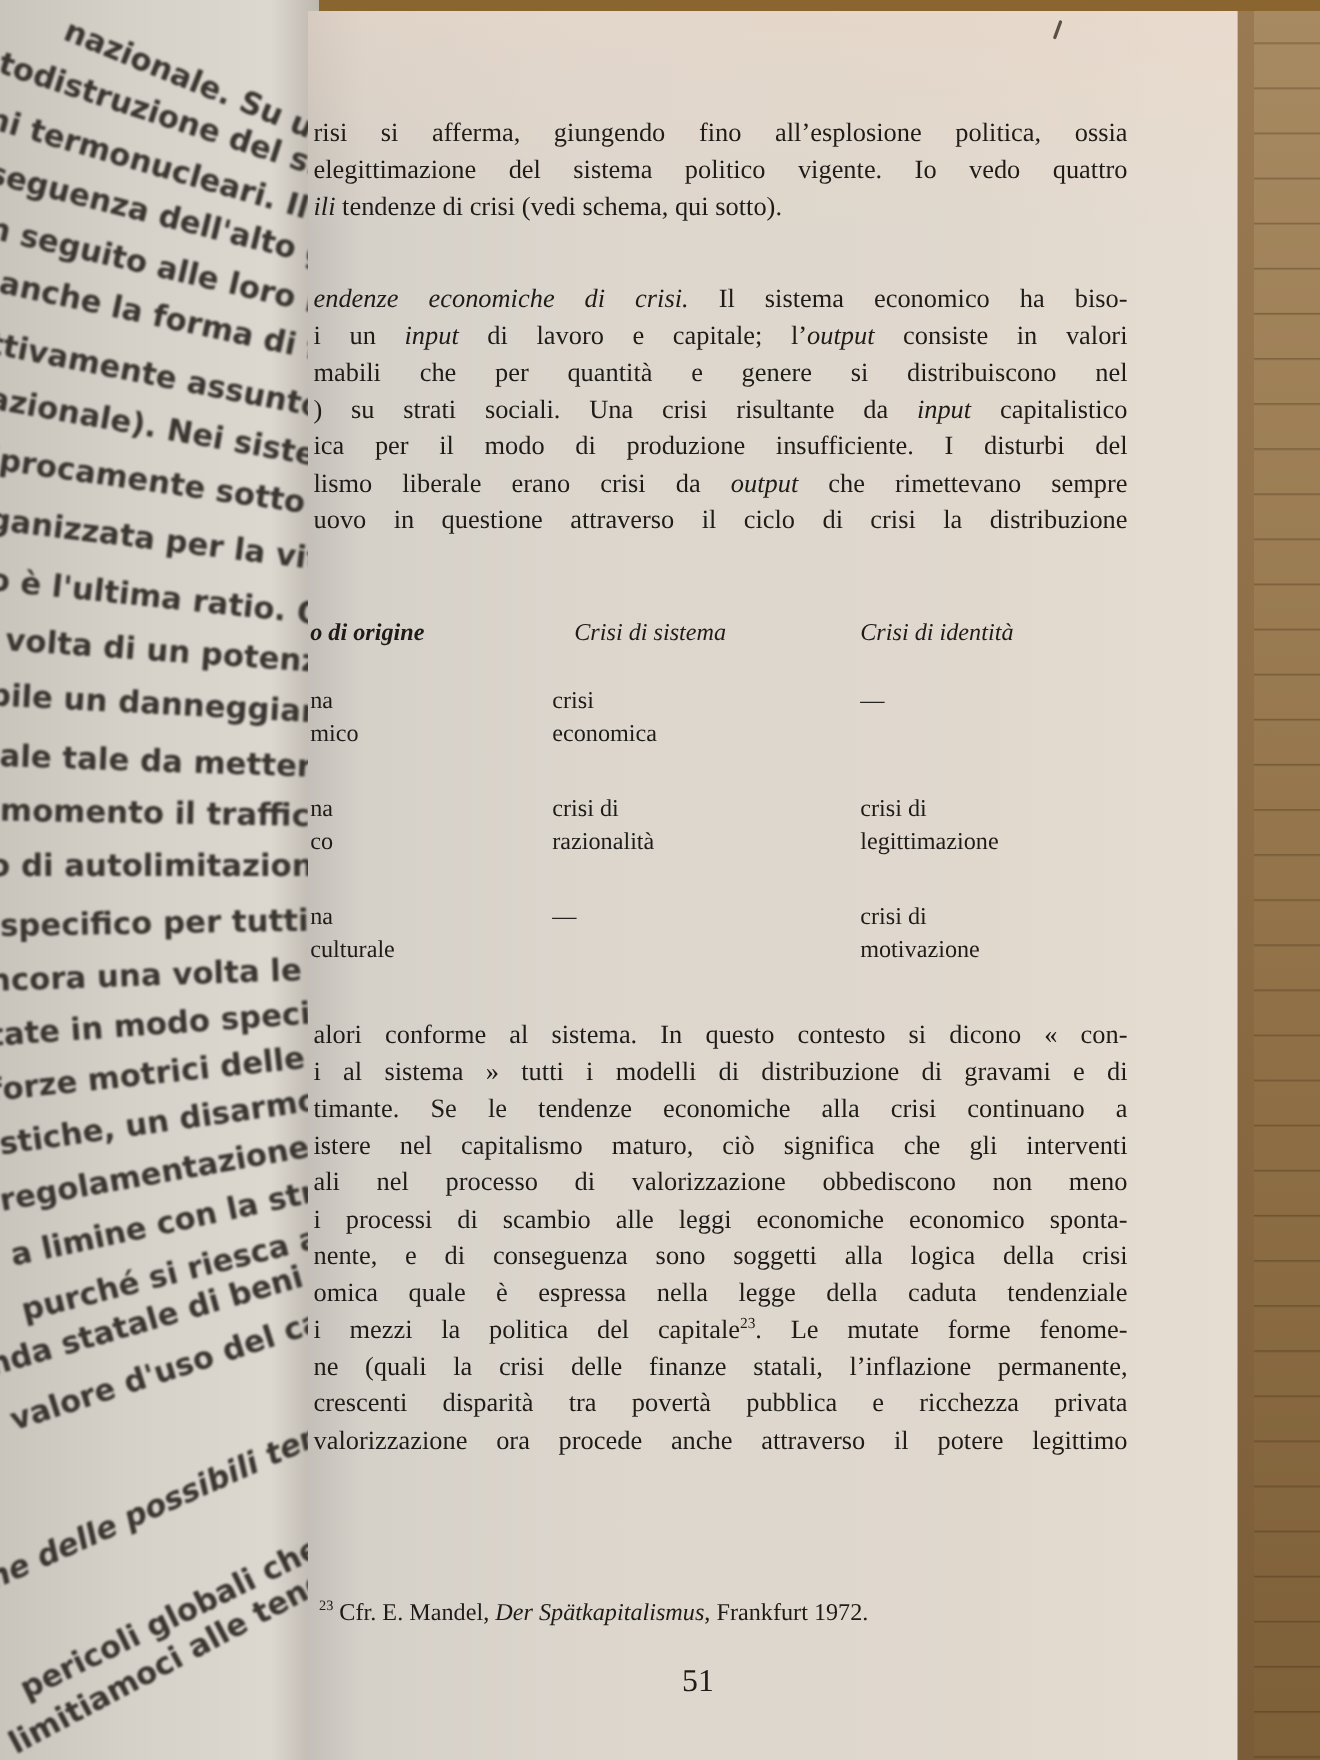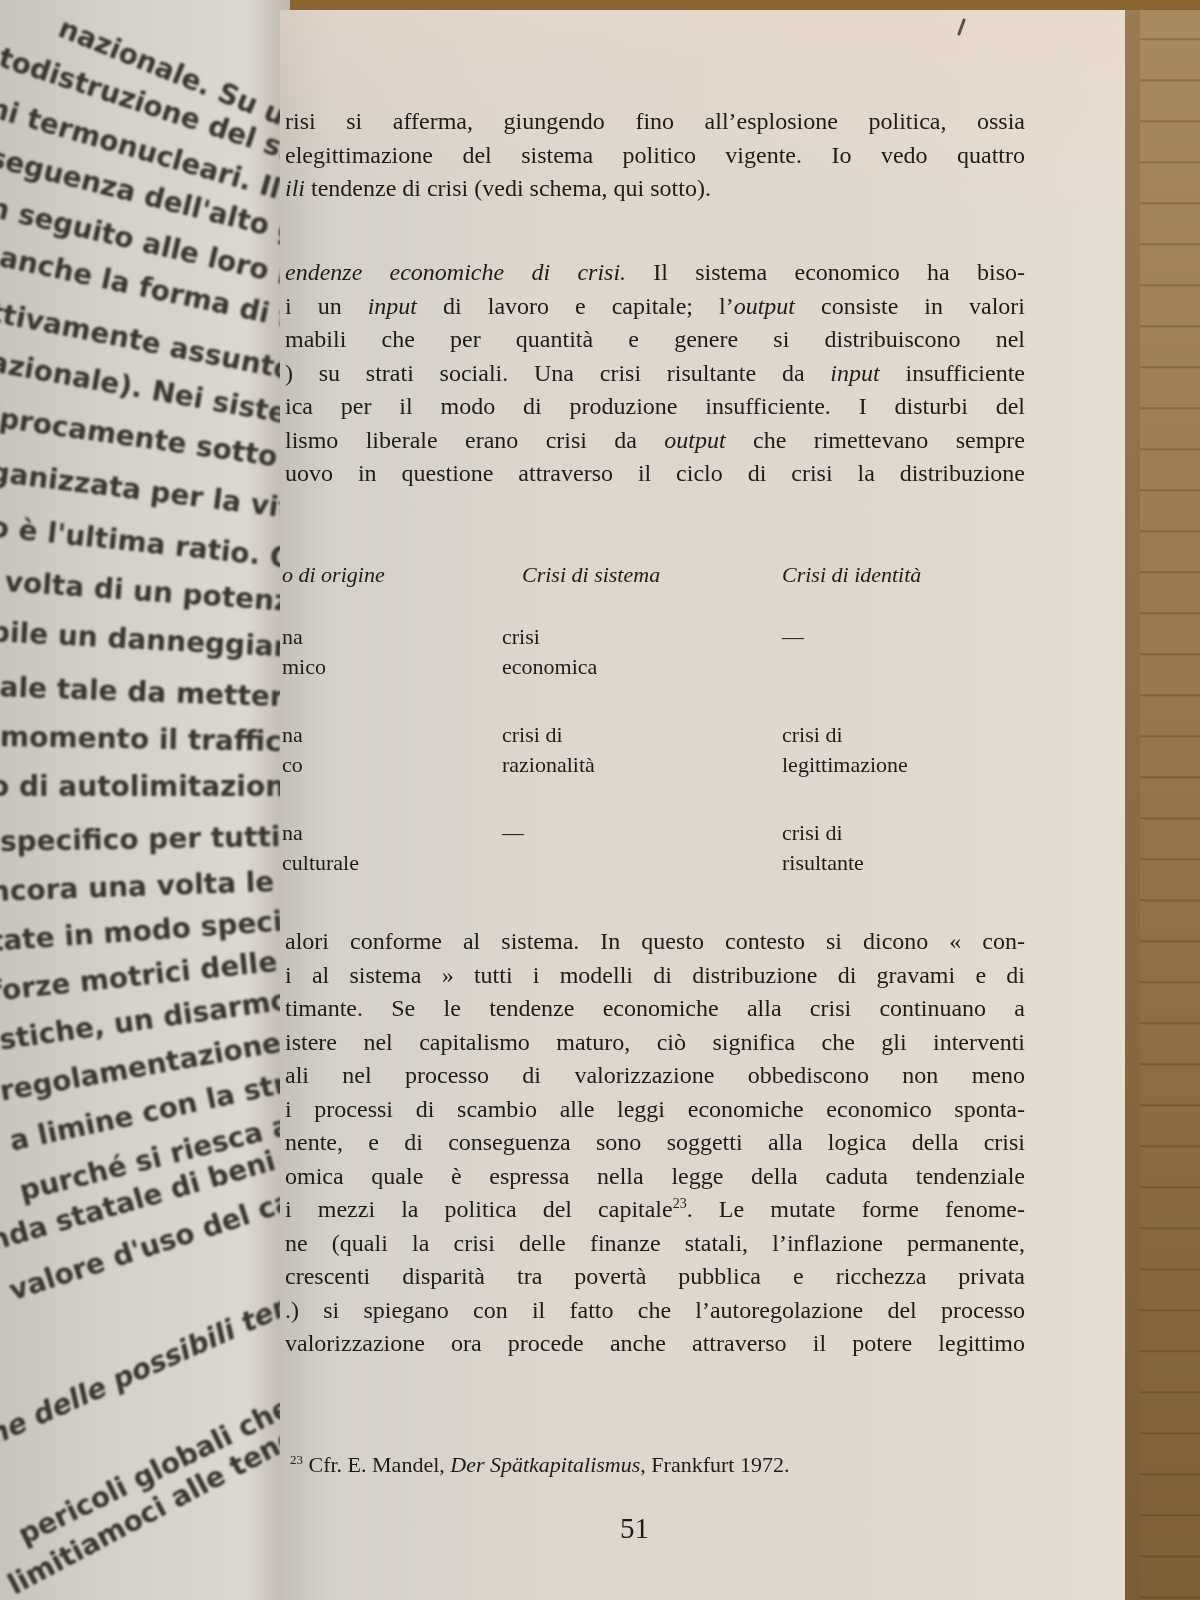--- a/index.html
+++ b/index.html
@@ -108,28 +108,28 @@
 
   <div class="text" id="p1" style="top:95px;left:5px;">
       <span class="line"><span>risi si afferma, giungendo fino all’esplosione politica, ossia</span></span>
       <span class="line"><span>elegittimazione del sistema politico vigente. Io vedo quattro</span></span>
       <span class="line last"><span class="it">ili</span><span> tendenze di crisi (vedi schema, qui sotto).</span></span>
     </div>
   <div class="text" id="p2" style="top:234px;left:5px;margin-top:12px;">
       <span class="line"><span class="it">endenze economiche di crisi.</span><span> Il sistema economico ha biso-</span></span>
       <span class="line"><span>i un </span><span class="it">input</span><span> di lavoro e capitale; l’</span><span class="it">output</span><span> consiste in valori</span></span>
       <span class="line"><span>mabili che per quantità e genere si distribuiscono nel</span></span>
-      <span class="line"><span>) su strati sociali. Una crisi risultante da </span><span class="it">input</span><span> insufficiente</span></span>
+      <span class="line"><span>) su strati sociali. Una crisi risultante da </span><span class="it">input</span><span> capitalistico</span></span>
       <span class="line"><span>ica per il modo di produzione insufficiente. I disturbi del</span></span>
       <span class="line"><span>lismo liberale erano crisi da </span><span class="it">output</span><span> che rimettevano sempre</span></span>
       <span class="line"><span>uovo in questione attraverso il ciclo di crisi la distribuzione</span></span>
     </div>
 
   <div class="table-head" style="top:550px;">
-    <span class="cell it" style="left:2px;">o di origine</span>
+    <span class="cell it" style="left:2px;font-weight:bold;">o di origine</span>
     <span class="cell it" style="left:222px;margin-left:20px;">Crisi di sistema</span>
     <span class="cell it" style="left:502px;">Crisi di identità</span>
   </div>
   <div id="schema-rows">
       <div class="table-row" style="top: 612px;">
         <span class="cell" style="left: 2px;">
           <span class="l">na</span>
           <span class="l">mico</span>
         </span>
         <span class="cell" style="left: 222px;">
@@ -157,38 +157,37 @@
       <div class="table-row" style="top: 808px;">
         <span class="cell" style="left: 2px;">
           <span class="l">na</span>
           <span class="l">culturale</span>
         </span>
         <span class="cell" style="left: 222px;">
           <span class="l">—</span>
         </span>
         <span class="cell" style="left: 502px;">
           <span class="l">crisi di</span>
-          <span class="l">risultante</span>
+          <span class="l">motivazione</span>
         </span>
       </div>
     </div>
 
   <div class="text" id="p3" style="top:915px;left:5px;">
       <span class="line"><span>alori conforme al sistema. In questo contesto si dicono « con-</span></span>
       <span class="line"><span>i al sistema » tutti i modelli di distribuzione di gravami e di</span></span>
       <span class="line"><span>timante. Se le tendenze economiche alla crisi continuano a</span></span>
       <span class="line"><span>istere nel capitalismo maturo, ciò significa che gli interventi</span></span>
       <span class="line"><span>ali nel processo di valorizzazione obbediscono non meno</span></span>
       <span class="line"><span>i processi di scambio alle leggi economiche economico sponta-</span></span>
       <span class="line"><span>nente, e di conseguenza sono soggetti alla logica della crisi</span></span>
       <span class="line"><span>omica quale è espressa nella legge della caduta tendenziale</span></span>
       <span class="line"><span>i mezzi la politica del capitale</span><span class="sup">23</span><span>. Le mutate forme fenome-</span></span>
       <span class="line"><span>ne (quali la crisi delle finanze statali, l’inflazione permanente,</span></span>
       <span class="line"><span>crescenti disparità tra povertà pubblica e ricchezza privata</span></span>
-      <span class="line"><span>.) si spiegano con il fatto che l’autoregolazione del processo</span></span>
       <span class="line"><span>valorizzazione ora procede anche attraverso il potere legittimo</span></span>
     </div>
 
   <div class="footnote">
     <sup>23</sup><span> Cfr. E. Mandel, </span><span class="it">Der Spätkapitalismus</span><span>, Frankfurt 1972.</span>
   </div>
 
   <div class="page-number">51</div>
 </div>
 

